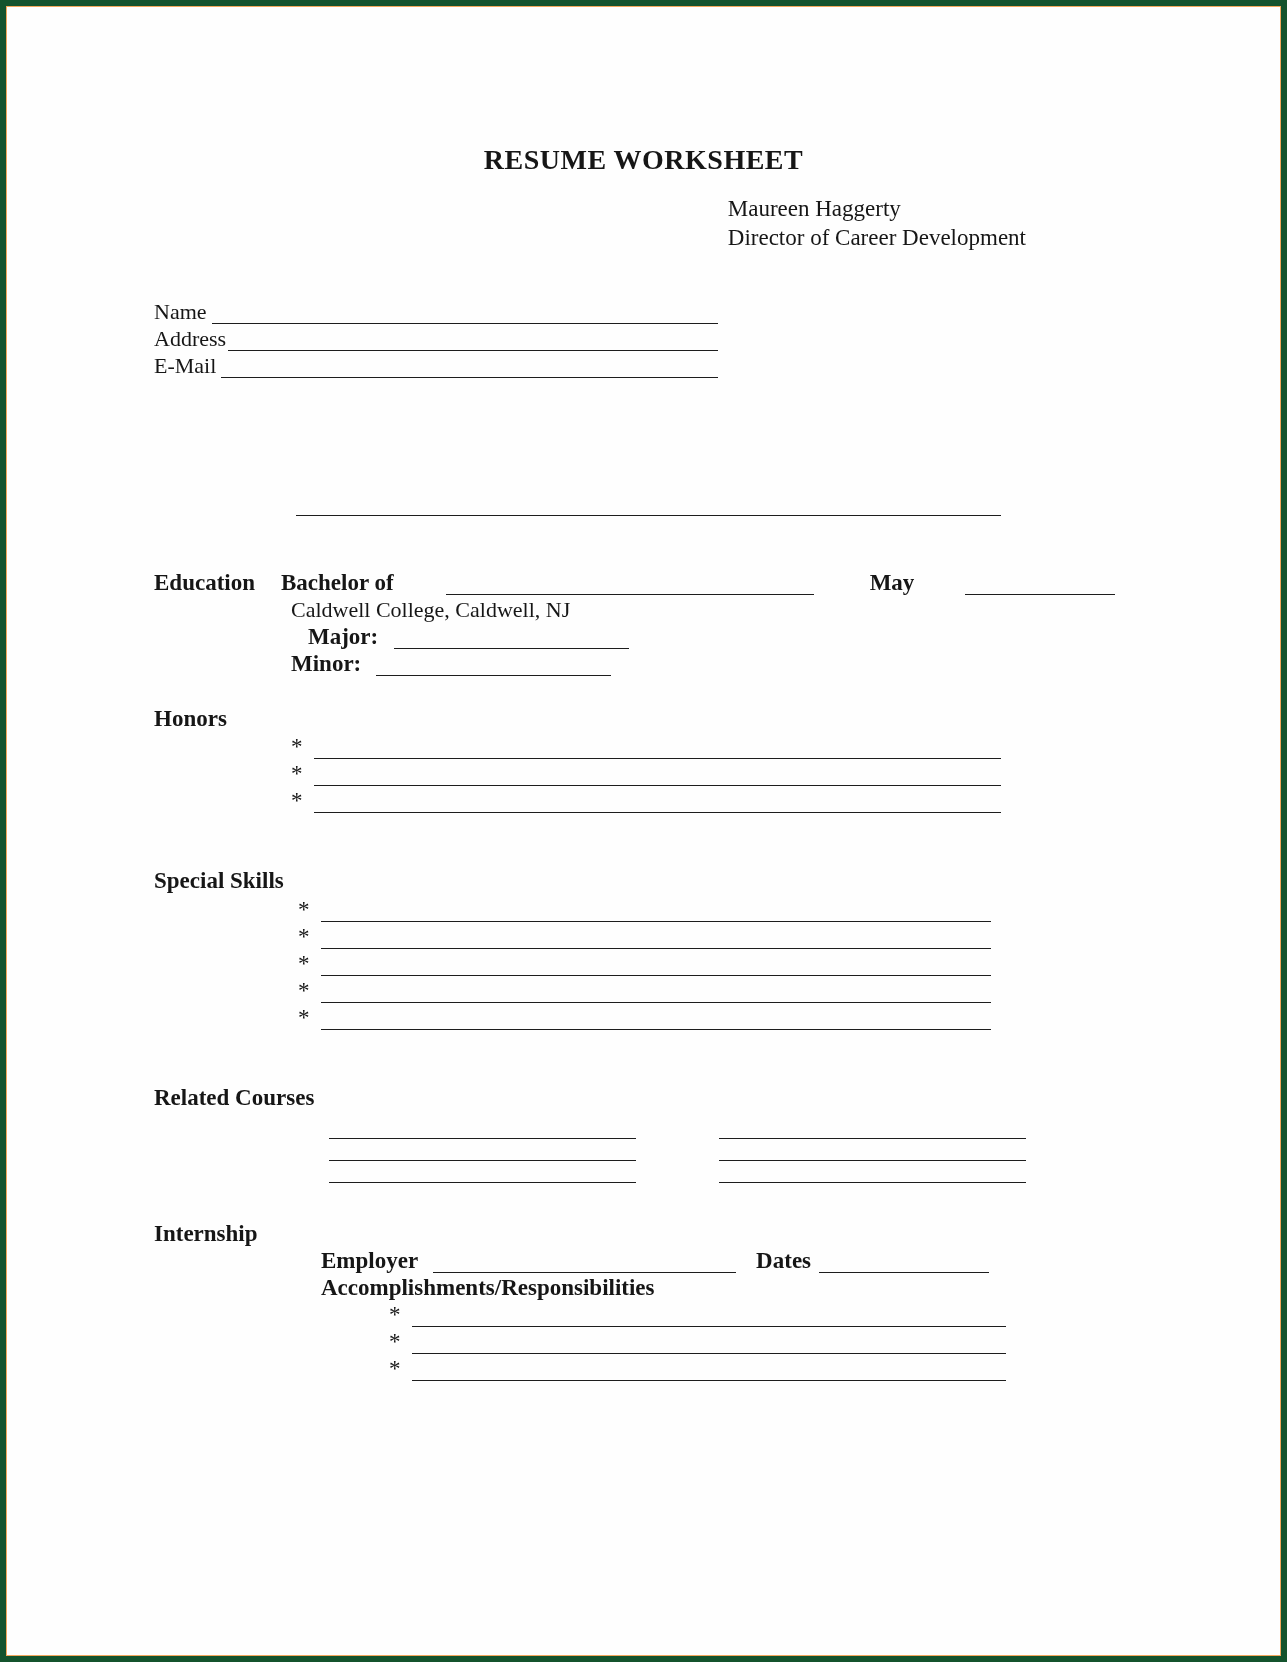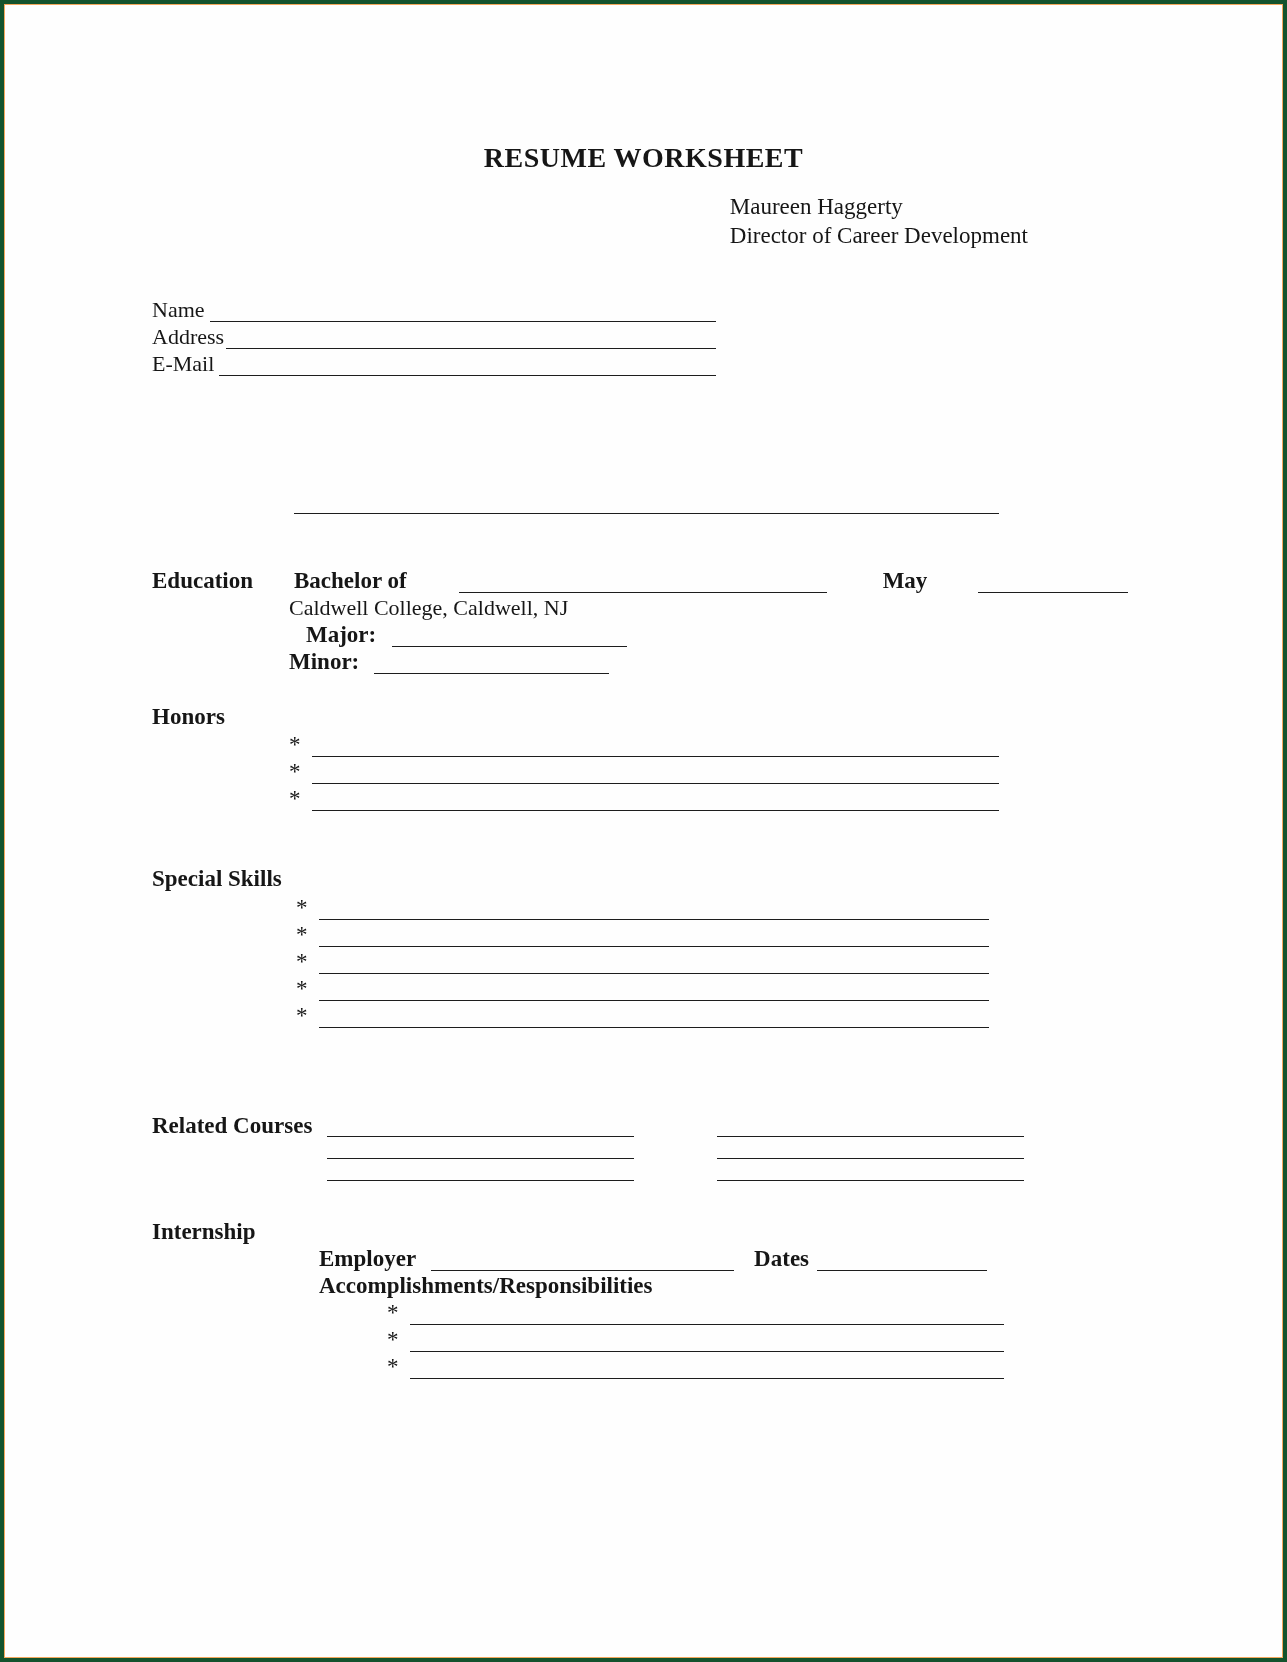--- a/index.html
+++ b/index.html
@@ -2,21 +2,21 @@
 <html><head>
 <meta charset="utf-8">
 <style>
   html, body { margin: 0; padding: 0; background: #ffffff; }
   .page {
     position: relative;
     width: 1287px;
     height: 1662px;
     box-sizing: border-box;
     background: #fefefe;
-    border: 4px solid #14532d;
+    border: 6px solid #14532d;
     box-shadow: inset 0 0 0 1px #f3a75c;
     font-family: "Liberation Serif", "DejaVu Serif", serif;
     color: #161616;
     overflow: hidden;
   }
   .title {
     position: absolute;
     top: 138px; left: 0; right: 0;
     margin: 0;
     text-align: center;
@@ -87,21 +87,21 @@
       <span class="lab">E-Mail</span>
       <span class="blank fill"></span>
     </div>
   </div>
 
   <div class="abs" style="top:489px; left:290px;">
     <span class="blank" style="width:705px;"></span>
   </div>
 
   <div class="abs seclabel" style="top:563px; left:148px;">Education</div>
-  <div class="abs row" style="top:563px; left:290px;gap:43px;">
+  <div class="abs row" style="top:563px; left:275px;gap:43px;">
     <span class="lab bold">Bachelor of</span>
     <span class="blank" style="width:368px; margin-left:9px;"></span>
     <span class="lab bold" style="margin-left:13px;">May</span>
     <span class="blank" style="width:150px; margin-left:8px;"></span>
   </div>
   <div class="abs row" style="top:590px; left:285px;">
     <span class="lab">Caldwell College, Caldwell, NJ</span>
   </div>
   <div class="abs row" style="top:617px; left:302px;">
     <span class="lab bold">Major:</span>
@@ -145,21 +145,21 @@
     <div class="row">
       <span class="star">*</span>
       <span class="blank fill"></span>
     </div>
     <div class="row">
       <span class="star">*</span>
       <span class="blank fill"></span>
     </div>
   </div>
 
-  <div class="abs seclabel" style="top:1108px; left:148px;">Related Courses</div>
+  <div class="abs seclabel" style="top:1078px; left:148px;">Related Courses</div>
   <div class="abs" style="top:1112px; left:323px; width:697px;">
     <div class="twocol row">
       <span class="blank" style="width:307px;"></span>
       <span class="blank" style="width:307px;"></span>
     </div>
     <div class="twocol row">
       <span class="blank" style="width:307px;"></span>
       <span class="blank" style="width:307px;"></span>
     </div>
     <div class="twocol row">

